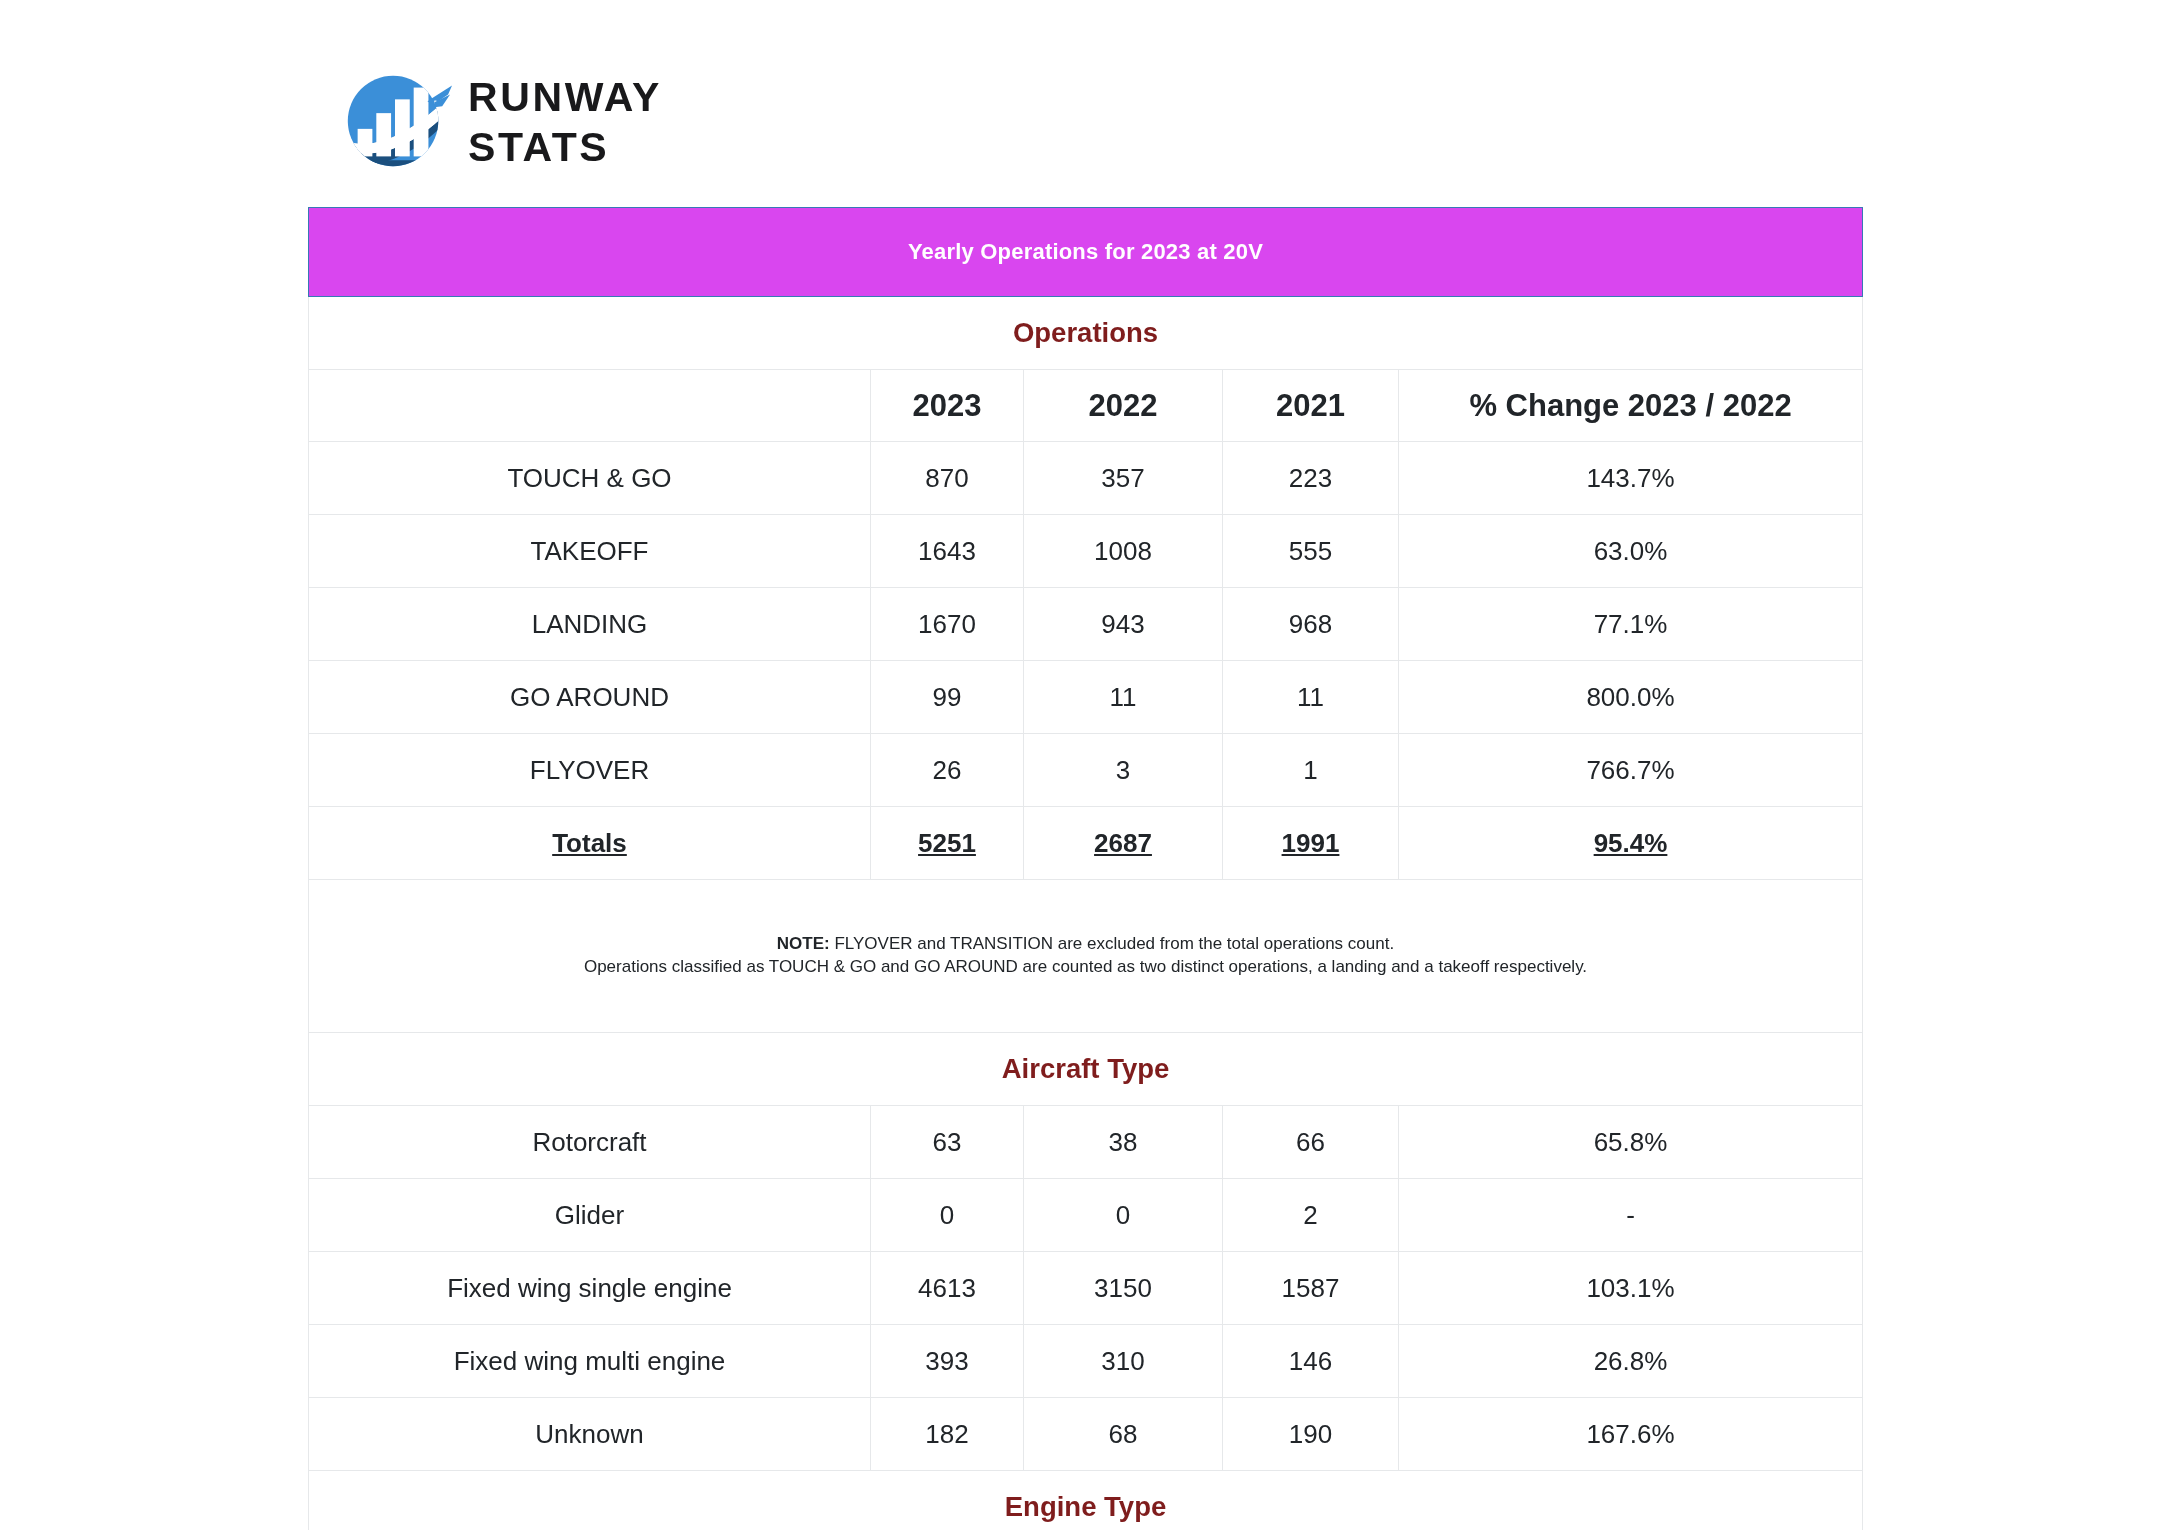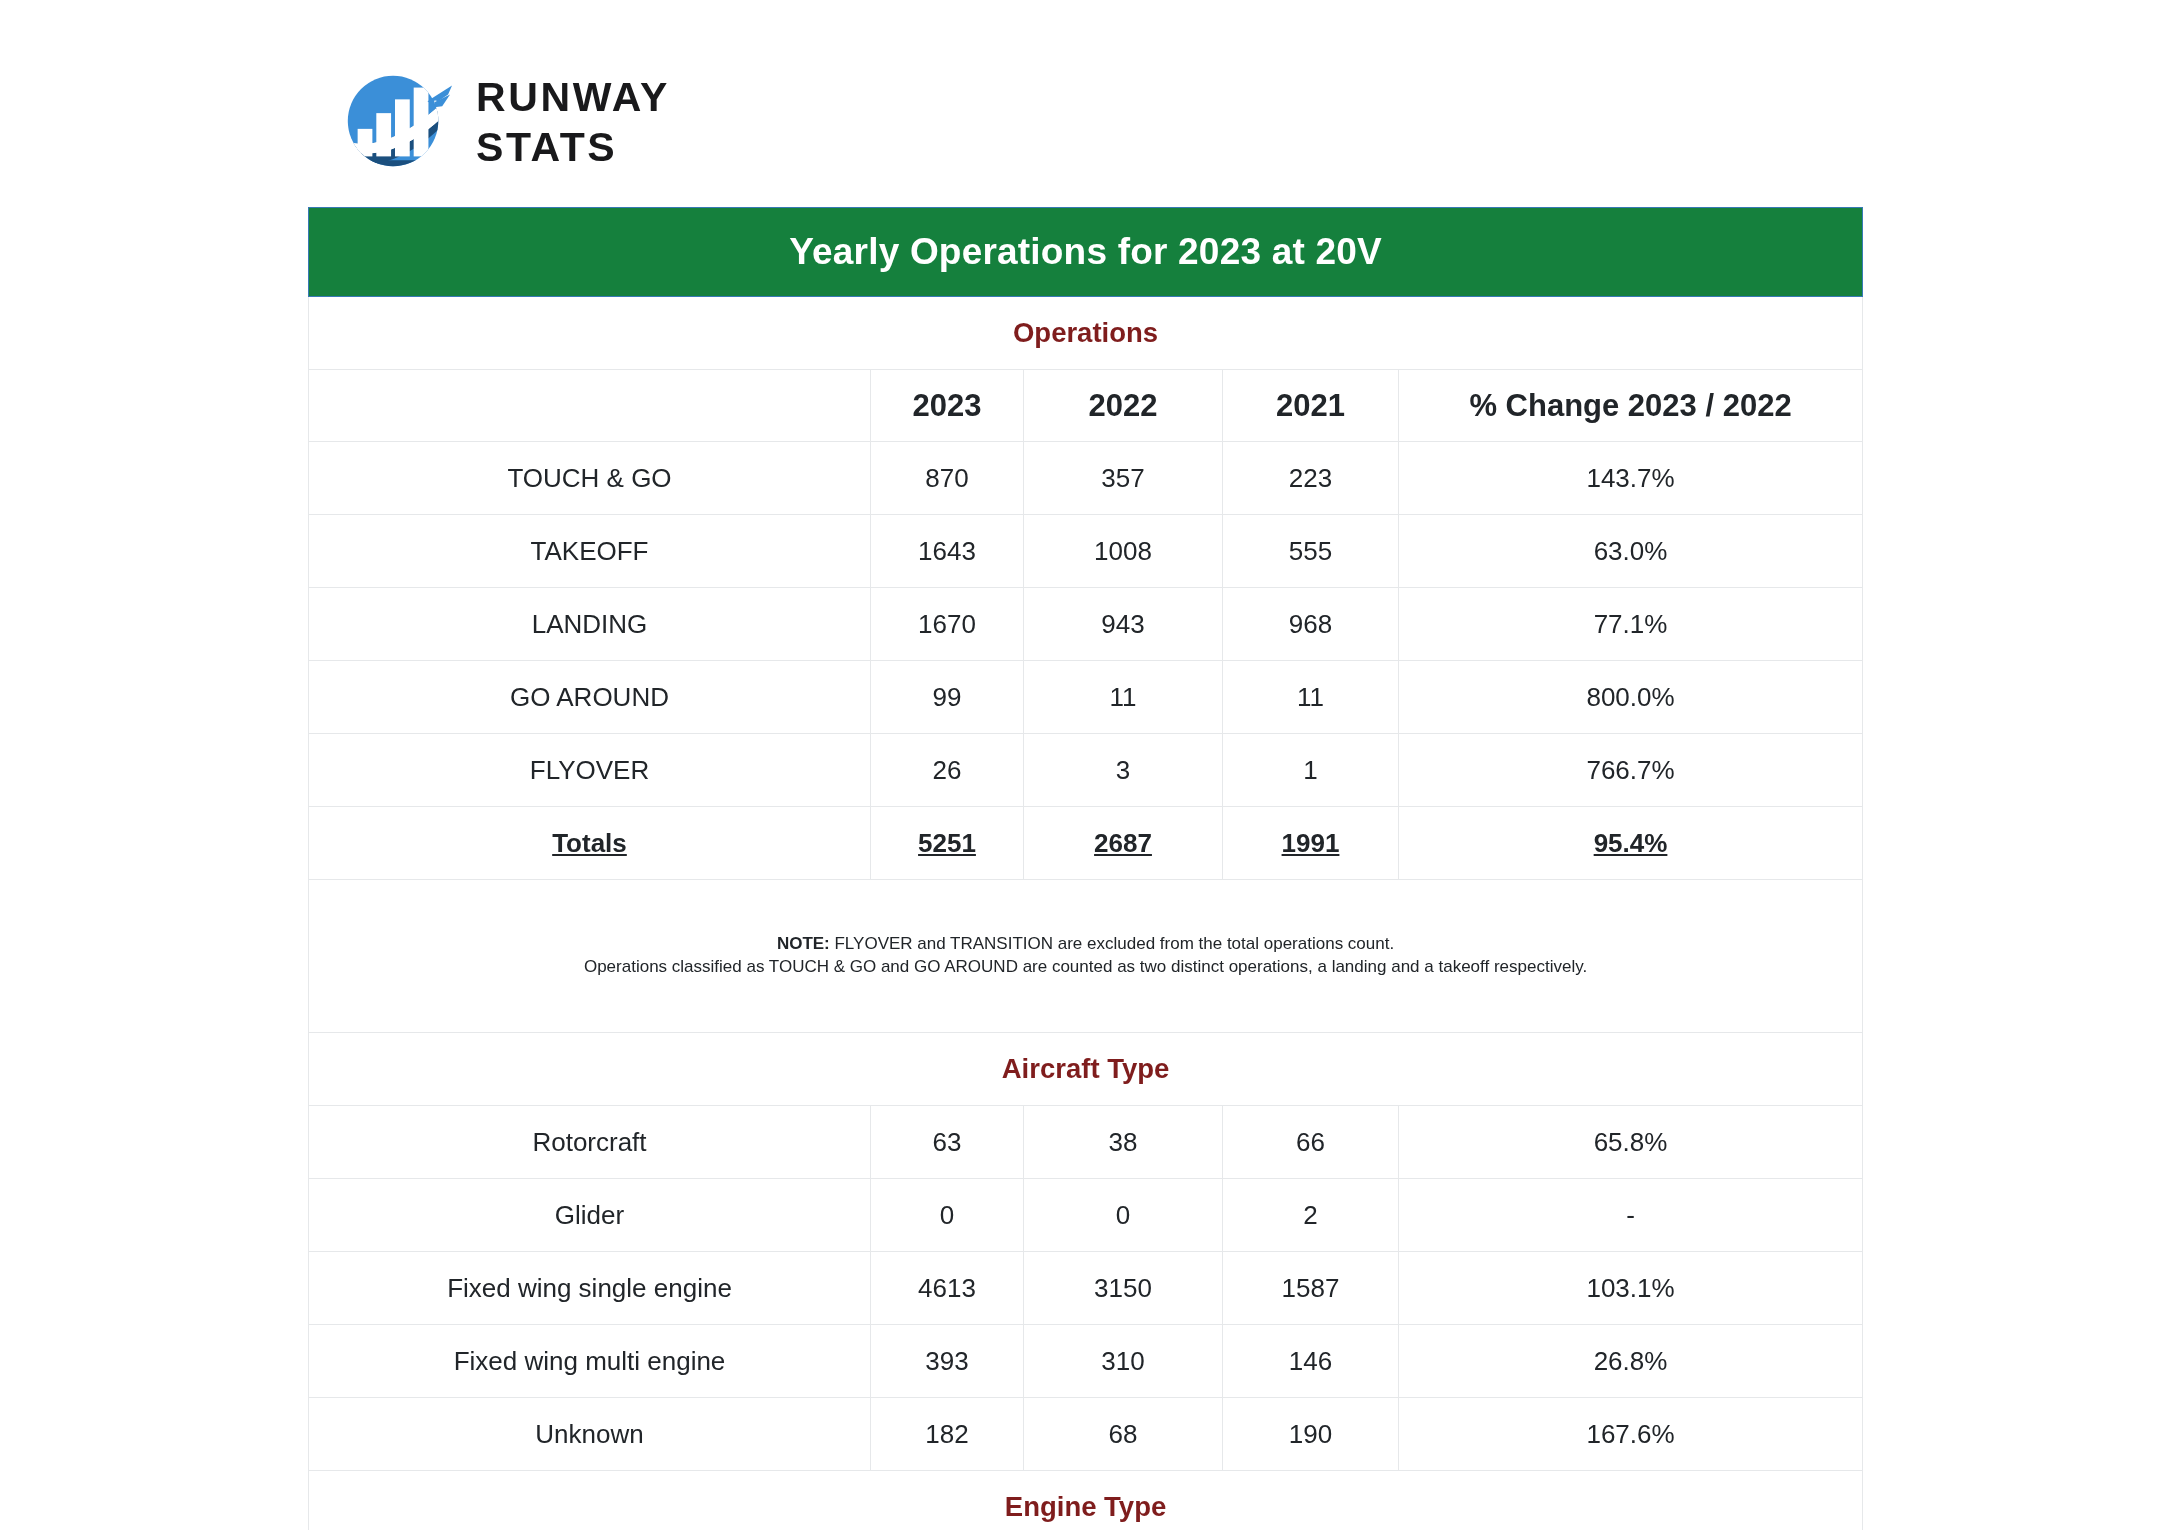--- a/index.html
+++ b/index.html
@@ -21,21 +21,21 @@
     background: #ffffff;
   }
 
   
   .logo-block {
     position: absolute;
     left: 336px;
     top: 62px;
     display: flex;
     align-items: center;
-    gap: 22px;
+    gap: 14px;
   }
   .logo-mark {
     width: 118px;
     height: 118px;
     flex: 0 0 auto;
     display: block;
   }
   .logo-words {
     display: flex;
     flex-direction: column;
@@ -75,25 +75,25 @@
   }
 
   col.c-label { width: 562px; }
   col.c-y1    { width: 153px; }
   col.c-y2    { width: 199px; }
   col.c-y3    { width: 176px; }
   col.c-chg   { width: 464px; }
 
   
   .title-row td {
-    background: #15803d;
+    background: #d946ef;
     border-color: #3779b5;
     color: #ffffff;
     font-weight: 700;
-    font-size: 37px;
+    font-size: 22px;
     height: 88px;
     letter-spacing: 0.2px;
   }
 
   
   .section-row td {
     font-weight: 700;
     font-size: 27.5px;
     height: 72px;
     background: #ffffff;

